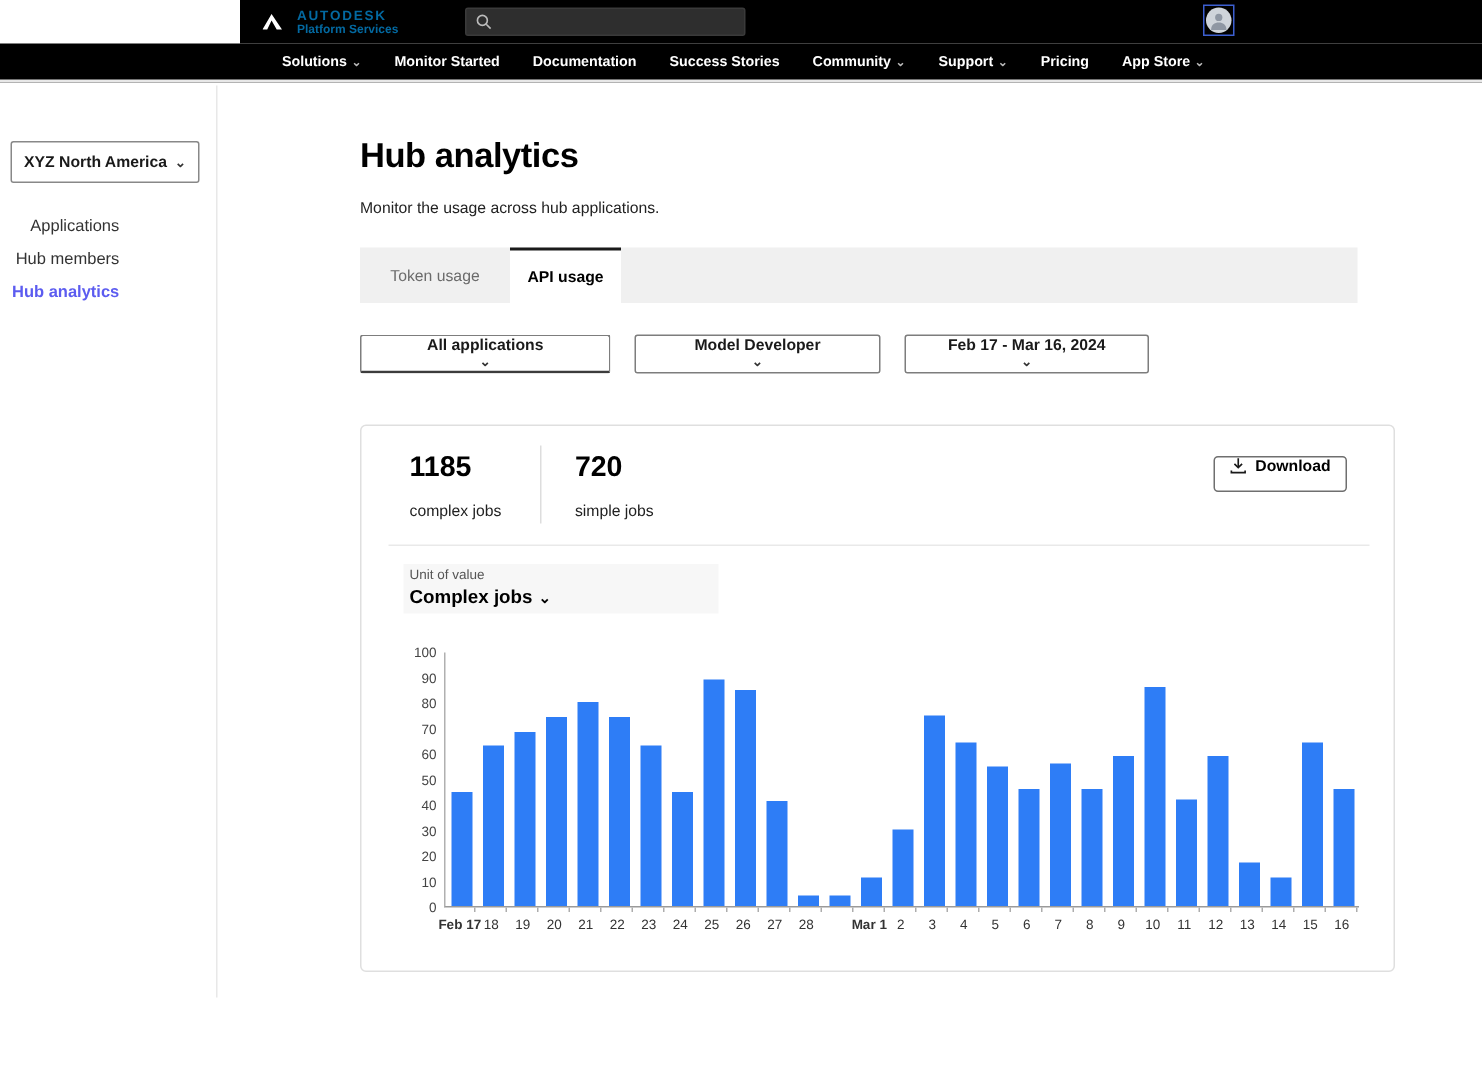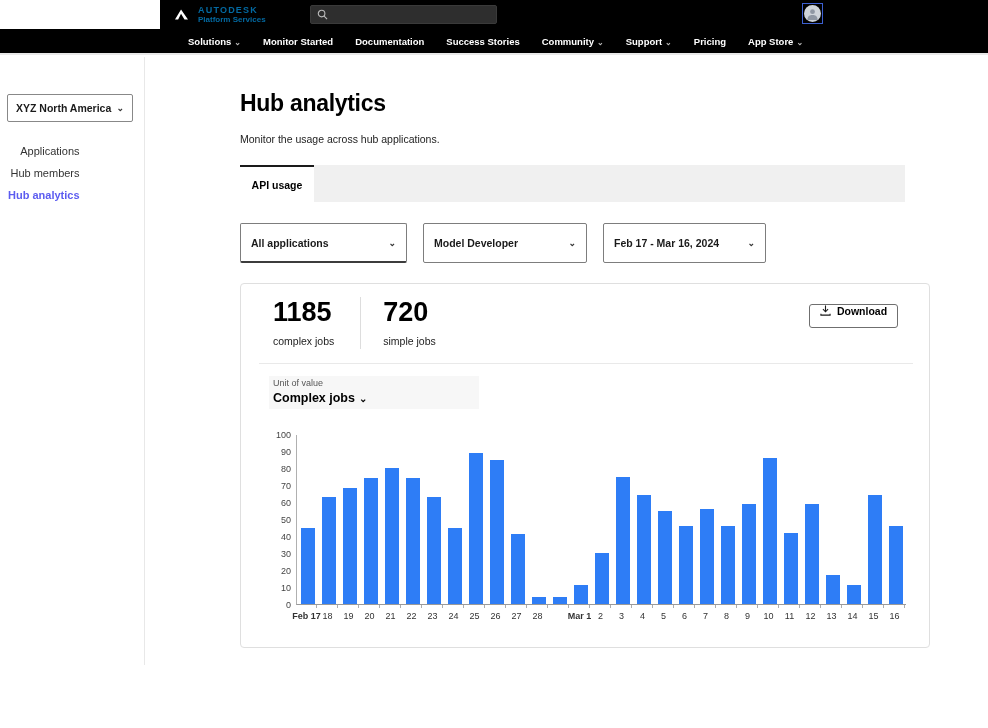--- a/index.html
+++ b/index.html
@@ -43,32 +43,32 @@
   .main { position:absolute; left:240px; top:55px; width:690px; }
   .page-title { position:absolute; left:0; top:35px; font-size:23px; font-weight:bold; letter-spacing:-0.3px; color:#000; }
   .page-sub { position:absolute; left:0; top:78px; font-size:10.5px; color:#222; }
 
   .tabbar { position:absolute; left:0; top:110px; width:665px; height:37px; background:#f0f0f0; display:flex; }
   .tab { height:37px; display:flex; align-items:center; justify-content:center; font-size:10.5px; cursor:pointer; }
   .tab.inactive { width:100px; color:#6b6b6b; }
   .tab.active { width:74px; background:#fff; border-top:2px solid #1a1a1a; font-weight:bold; color:#000; }
 
   .filters { position:absolute; left:0; top:168px; height:26px; display:flex; }
-  .filter-select { height:40px; border:1px solid #7d7d7d; border-radius:2px; background:#fff; display:flex;
-                   align-items:center; justify-content:space-between; padding:0 10px; font-size:10.5px;
-                   font-weight:bold; cursor:pointer; }
+  .filter-select { height:26px; border:1px solid #7d7d7d; border-radius:2px; background:#fff; display:flex;
+                   align-items:center; justify-content:flex-start; padding:0 10px; font-size:10.5px;
+                   font-weight:bold; cursor:pointer;flex-direction:column; }
   .filter-select .chev { font-size:9px; color:#333; }
   .filter-select.first { border-bottom:2px solid #3c3c3c; }
 
   
   .card { position:absolute; left:0; top:228px; width:690px; height:365px; border:1px solid #dfdfdf;
           border-radius:4px; background:#fff; }
   .stats { position:absolute; left:32px; top:13px; display:flex; align-items:flex-start; }
   .stat { display:flex; flex-direction:column; }
-  .stat-value { font-size:27px; font-weight:bold; color:#000; line-height:30px; }
+  .stat-value { font-size:19px; font-weight:bold; color:#000; line-height:30px; }
   .stat-label { font-size:10.5px; color:#222; margin-top:8px; }
   .stat-divider { width:1px; background:#ddd; height:52px; margin:0 22px 0 26px; }
   .download-btn { position:absolute; left:568px; top:20px; width:89px; height:24px; border:1px solid #6f6f6f;
                   border-radius:3px; background:#fff; display:flex; align-items:flex-start; justify-content:center;
                   gap:6px; font-size:10.5px; font-weight:bold; cursor:pointer; }
   .card-divider { position:absolute; left:18px; top:79px; width:654px; height:1px; background:#e9e9e9; }
 
   .unit-block { position:absolute; left:28px; top:92px; width:210px; height:33px; background:#f7f7f7; padding:2px 4px; }
   .unit-label { font-size:9px; color:#555; }
   .unit-value { font-size:12.5px; font-weight:bold; color:#000; margin-top:3px; cursor:pointer; }
@@ -150,20 +150,21 @@
         <div class="side-link">Hub members</div>
         <div class="side-link active" style="color: rgb(92, 92, 240);">Hub analytics</div>
       </div>
   </aside>
 
   <main class="main">
     <h1 class="page-title">Hub analytics</h1>
     <div class="page-sub">Monitor the usage across hub applications.</div>
 
     <div class="tabbar" id="tabbar">
+        <div class="tab inactive">Token usage</div>
         <div class="tab active">API usage</div>
       </div>
 
     <div class="filters" id="filters">
         <div class="filter-select first" style="width: 167px;">
           <span>All applications</span>
           <span class="chev">⌄</span>
         </div>
         <div class="filter-select" style="width: 164px; margin-left: 16px;">
           <span>Model Developer</span>

